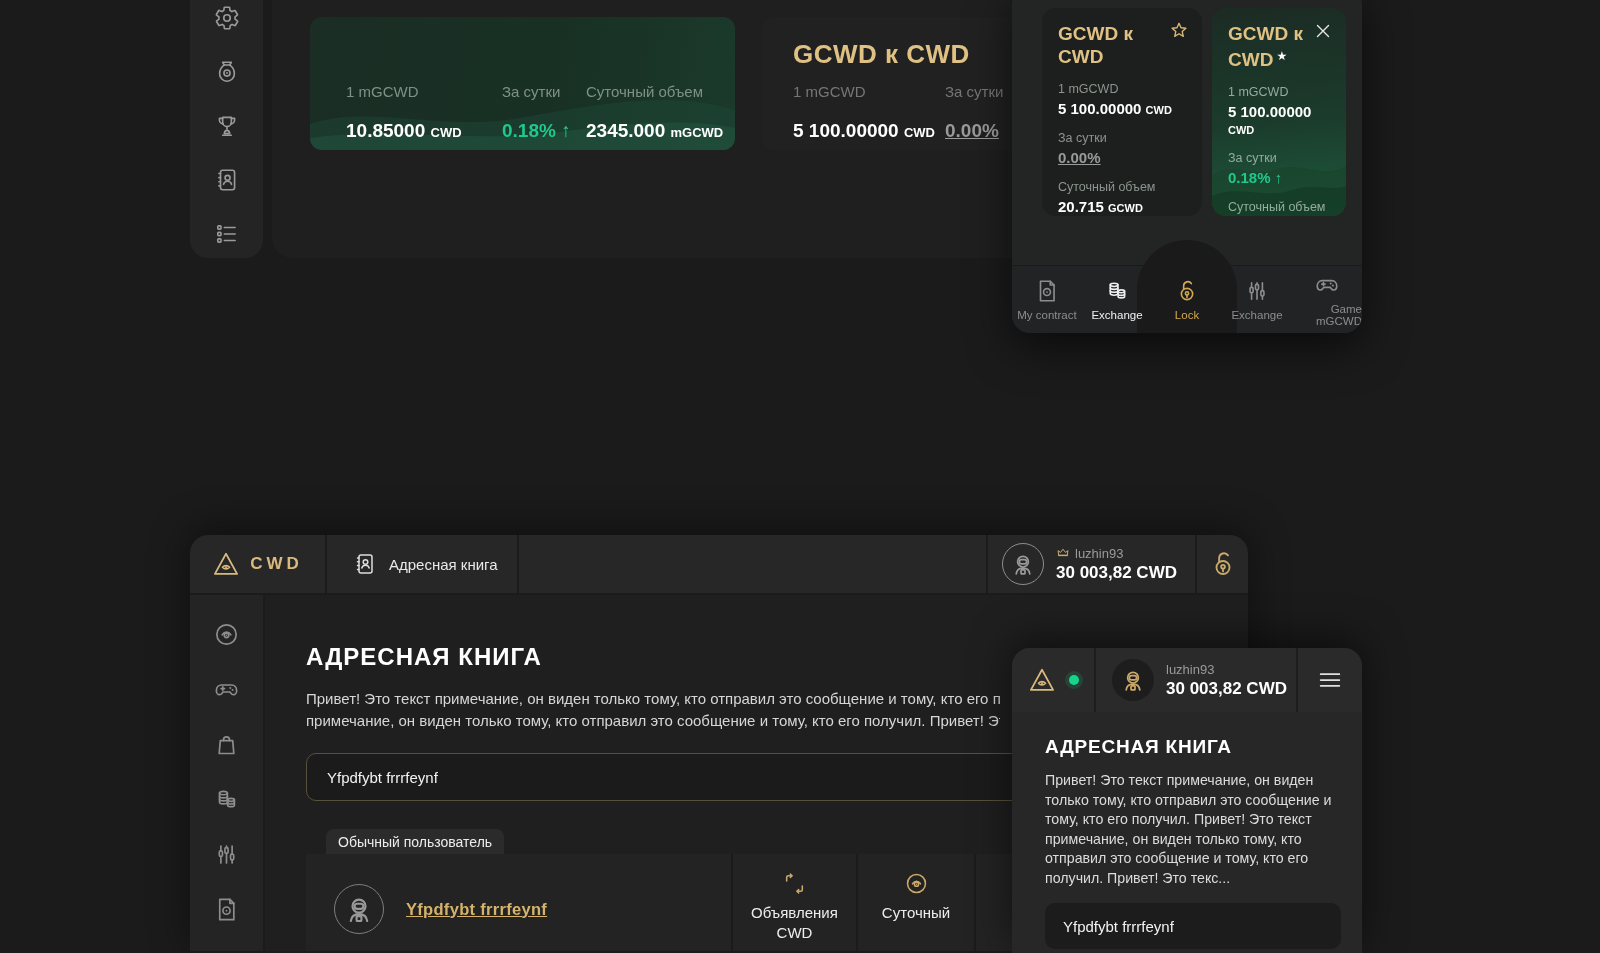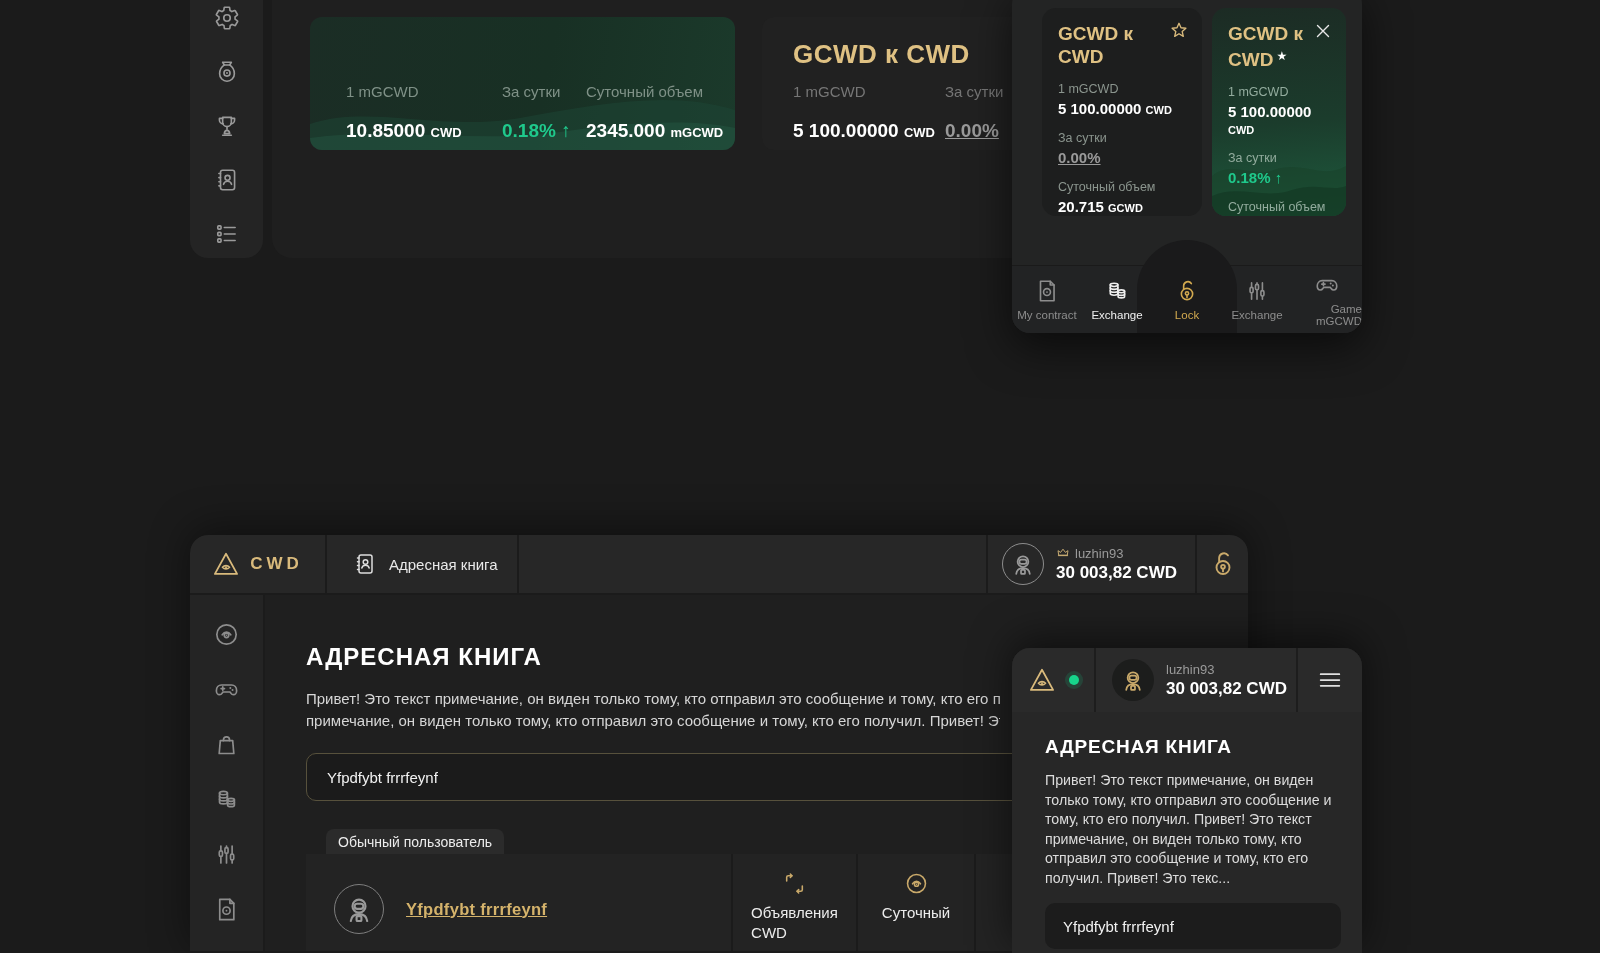--- a/index.html
+++ b/index.html
@@ -104,21 +104,21 @@
     padding:5px 12px 4px; font-size:14px; color:#ececec; }
   .contact-row { display:flex; width:935px; height:110px; background:#232323; border-radius:0 10px 0 0; }
   .cr-main { display:flex; align-items:center; gap:22px; padding-left:28px; width:425px; }
   .cr-avatar { width:50px; height:50px; border-radius:50%; border:1.5px solid #7e7e7e; color:#9a9a9a;
     display:flex; align-items:center; justify-content:center; flex:none; }
   .cr-avatar svg { width:34px; height:34px; }
   .cr-link { font-size:16.5px; font-weight:bold; color:#d5b36b; text-decoration:underline; letter-spacing:.3px; }
   .cr-btn { display:flex; flex-direction:column; align-items:center; padding-top:17px; gap:7px;
     border-left:2px solid #1b1b1b; cursor:pointer; }
   .cr-btn .icon { width:25px; height:25px; color:#c9a96a; }
-  .cr-btn-label { font-size:15px; color:#ececec; line-height:20px; }
+  .cr-btn-label { font-size:15px; color:#ececec; line-height:20px; text-align:center; }
   .cr-btn.b1 { width:125px; } .cr-btn.b2 { width:118px; } .cr-btn.b3 { flex:1; }
 
   
   .m-bot { position:absolute; left:1012px; top:648px; width:350px; height:305px;
     background:#272727; border-radius:18px 18px 0 0; overflow:hidden; box-shadow:0 -8px 40px rgba(0,0,0,.55); }
   .mb-header { display:flex; gap:2px; height:64px; background:#1d1d1d; }
   .mb-seg { background:#2a2a2a; height:100%; display:flex; align-items:center; justify-content:center; }
   .mb-logo { width:82px; gap:13px; }
   .mb-logo .icon { width:28px; height:28px; color:#d9ba7c; }
   .mb-dot { width:10px; height:10px; border-radius:50%; background:#17d48b; box-shadow:0 0 0 4px rgba(23,212,139,.15); }

